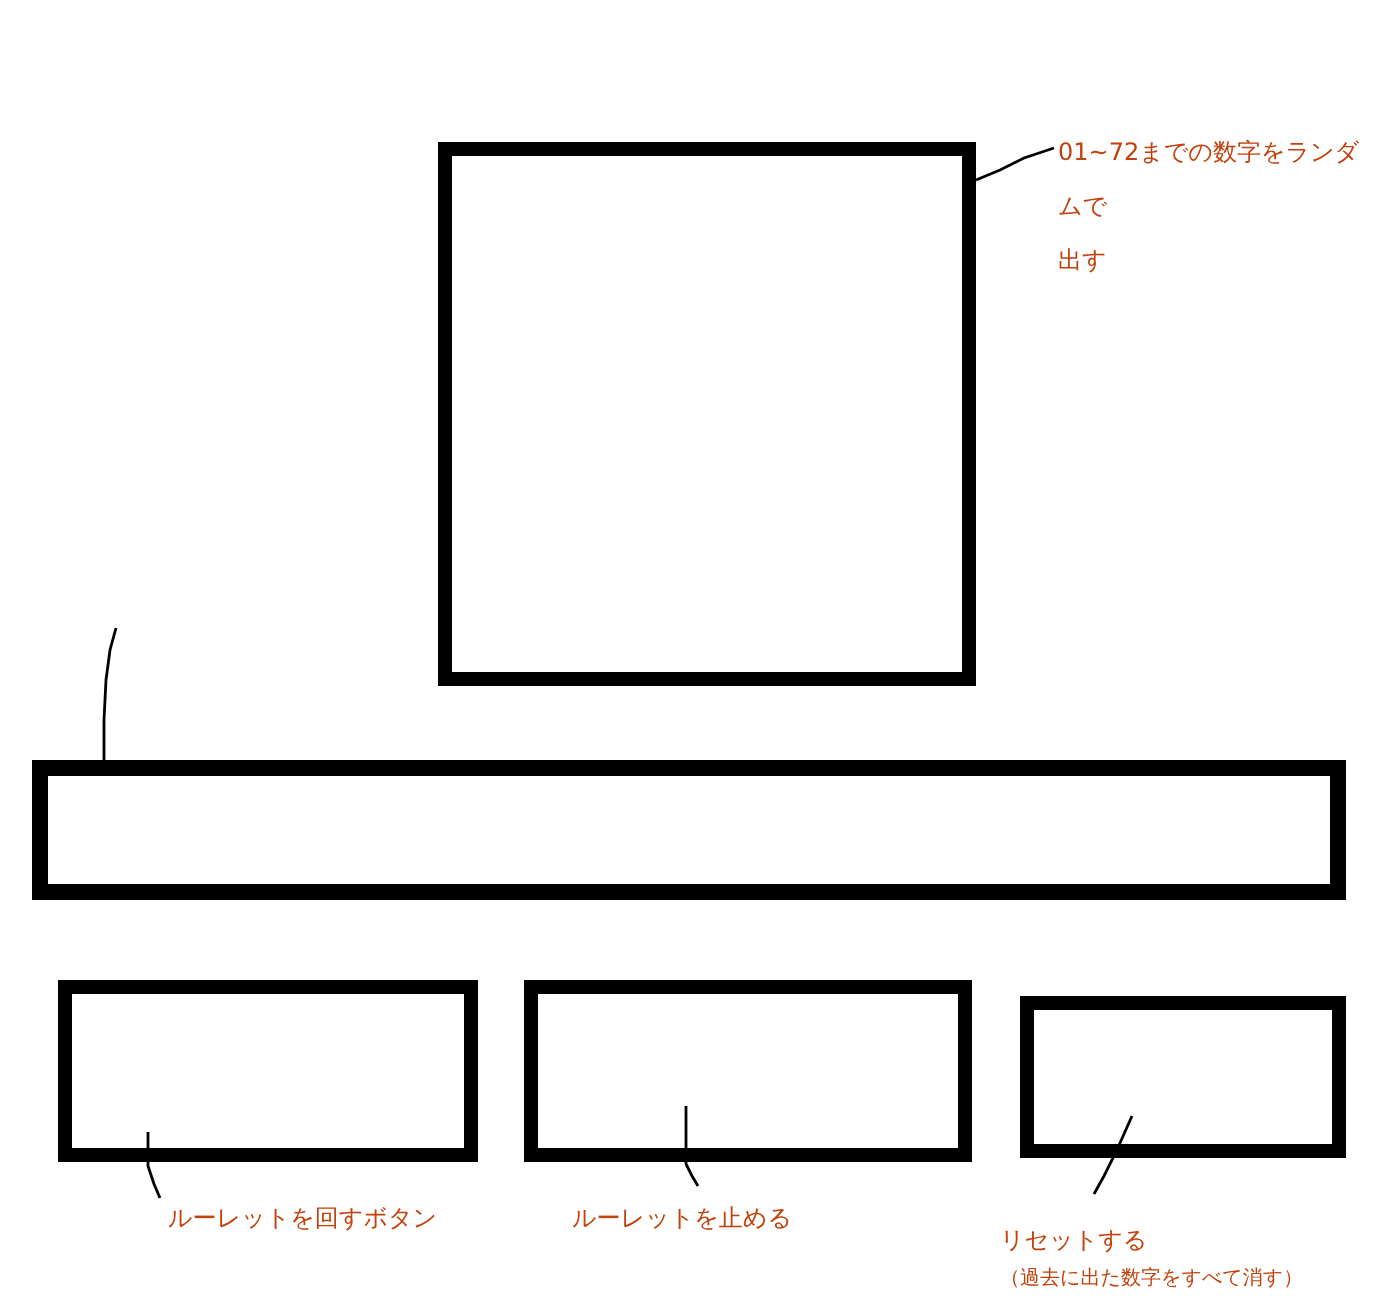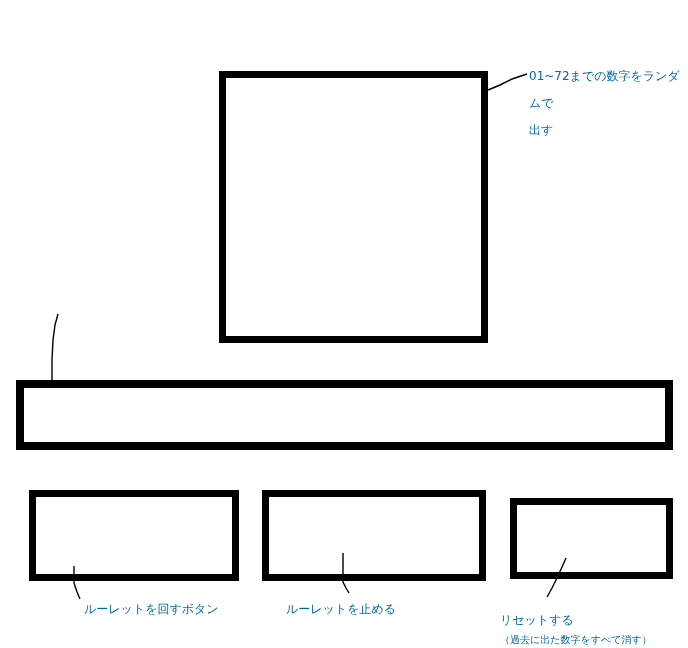--- a/index.html
+++ b/index.html
@@ -63,21 +63,21 @@
     top: 498px;
     width: 163px;
     height: 81px;
   }
 
   
   .annotation {
     position: absolute;
     font-size: 12px;
     line-height: 27px;
-    color: #0369a1;
+    color: #c2410c;
     white-space: pre-line;
     letter-spacing: 0px;
   }
   #annot-display {
     left: 529px;
     top: 63px;
     width: 160px;
   }
   #annot-history {
     left: 18px;

